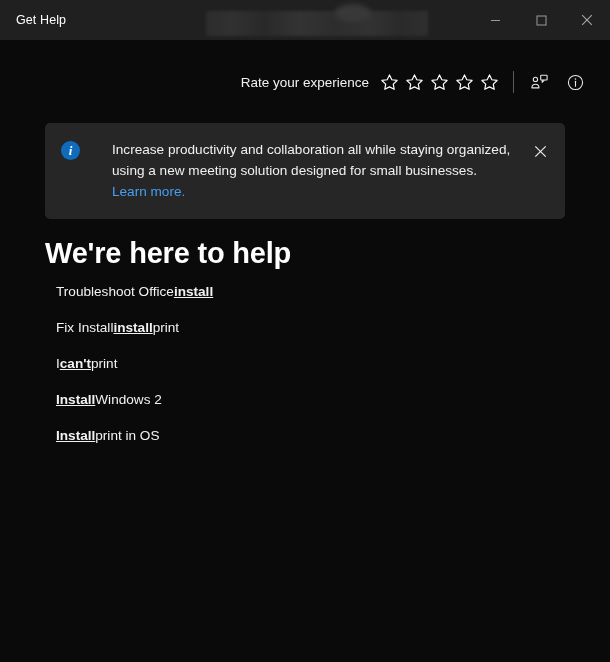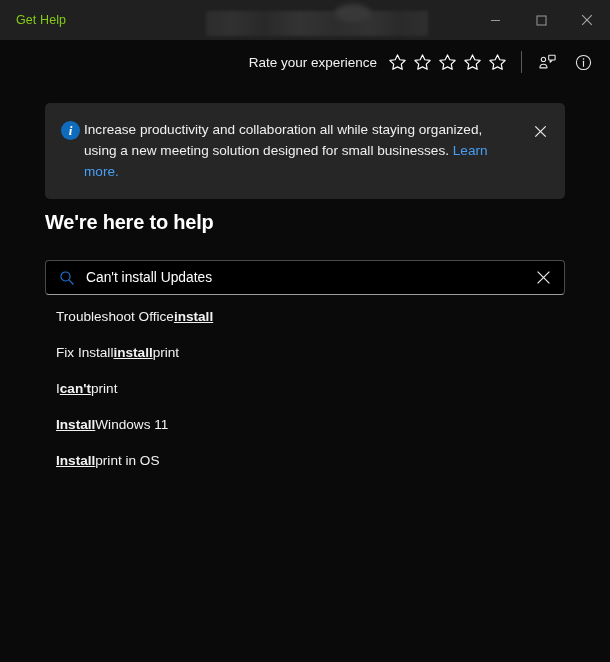--- a/index.html
+++ b/index.html
@@ -33,21 +33,21 @@
     height: 40px;
     min-height: 40px;
     background: #202020;
     display: flex;
     align-items: center;
     flex-shrink: 0;
   }
 
   .titlebar-title {
     font-size: 12.5px;
-    color: #84cc16;
+    color: #ffffff;
     padding-left: 16px;
     letter-spacing: 0.1px;
     white-space: nowrap;
   }
 
   .titlebar-redacted {
     position: absolute;
     left: 206px;
     top: 11px;
     width: 222px;
@@ -90,23 +90,24 @@
   }
   .win-btn svg { display: block; }
 
   
   .toolbar {
     height: 44px;
     min-height: 44px;
     display: flex;
     align-items: center;
     justify-content: flex-end;
-    padding-right: 12px;
+    padding-right: 20px;
     background: #0a0a0a;
     flex-shrink: 0;
+    margin-top: 20px;
   }
 
   .rate-label {
     font-size: 13.5px;
     color: #f2f2f2;
     margin-right: 9px;
     white-space: nowrap;
   }
 
   .stars {
@@ -183,21 +184,21 @@
     font-style: italic;
     font-weight: bold;
     color: #ffffff;
     line-height: 1;
     position: relative;
     top: -0.5px;
   }
 
   .banner-text {
     flex: 1;
-    margin-left: 4px;
+    margin-left: 32px;
     margin-right: 14px;
     font-size: 13.6px;
     line-height: 21px;
     color: #f0f0f0;
   }
 
   .banner-link {
     color: #4cа0e8;
     color: #479ef5;
     text-decoration: none;
@@ -213,22 +214,22 @@
     align-items: center;
     justify-content: center;
     cursor: default;
     flex-shrink: 0;
     margin-top: 1px;
   }
   .banner-close svg { display: block; }
 
   
   .page-title {
-    margin-top: 12px;
-    font-size: 20px;
+    margin-top: 18px;
+    font-size: 29px;
     font-weight: bold;
     color: #ffffff;
     letter-spacing: -0.2px;
     line-height: 1.15;
   }
 
   .page-subtitle {
     margin-top: 13px;
     font-size: 13.6px;
     color: #ececec;
@@ -396,56 +397,41 @@
       <button class="banner-close">
         <svg width="13" height="13" viewBox="0 0 13 13">
           <line x1="1.3" y1="1.3" x2="11.7" y2="11.7" stroke="#ededed" stroke-width="1.2"></line>
           <line x1="11.7" y1="1.3" x2="1.3" y2="11.7" stroke="#ededed" stroke-width="1.2"></line>
         </svg>
       </button>
     </div>
 
     <h1 class="page-title">We're here to help</h1>
 
-    <div class="search-wrap">
-      <span class="search-icon">
-        <svg width="16" height="16" viewBox="0 0 18 18">
-          <circle cx="7.3" cy="7.3" r="5.1" fill="none" stroke="#1f6fd0" stroke-width="1.3"></circle>
-          <line x1="11.1" y1="11.1" x2="16" y2="16" stroke="#1f6fd0" stroke-width="1.3" stroke-linecap="round"></line>
-        </svg>
-      </span>
-      <input class="search-input" type="text" value="Can't install Updates" placeholder="Describe your problem" style="">
-      <button class="search-clear">
-        <svg width="15" height="15" viewBox="0 0 15 15">
-          <line x1="1.6" y1="1.6" x2="13.4" y2="13.4" stroke="#e9e9e9" stroke-width="1.25"></line>
-          <line x1="13.4" y1="1.6" x2="1.6" y2="13.4" stroke="#e9e9e9" stroke-width="1.25"></line>
-        </svg>
-      </button>
-    </div>
 
     <ul class="suggestions">
       <li class="suggestion-item">
         <span>Troubleshoot Office </span>
           <b>install</b>
           <span></span>
       </li>
       <li class="suggestion-item">
         <span>Fix Install </span>
           <b>install</b>
           <span> print</span>
       </li>
       <li class="suggestion-item">
         <span>I </span>
           <b>can't</b>
           <span> print</span>
       </li>
       <li class="suggestion-item">
         <span></span>
           <b>Install</b>
-          <span> Windows 11</span>
+          <span> Windows 2</span>
       </li>
       <li class="suggestion-item">
         <span></span>
           <b>Install</b>
           <span> print in OS</span>
       </li>
     </ul>
 
   </div>
 </div>

